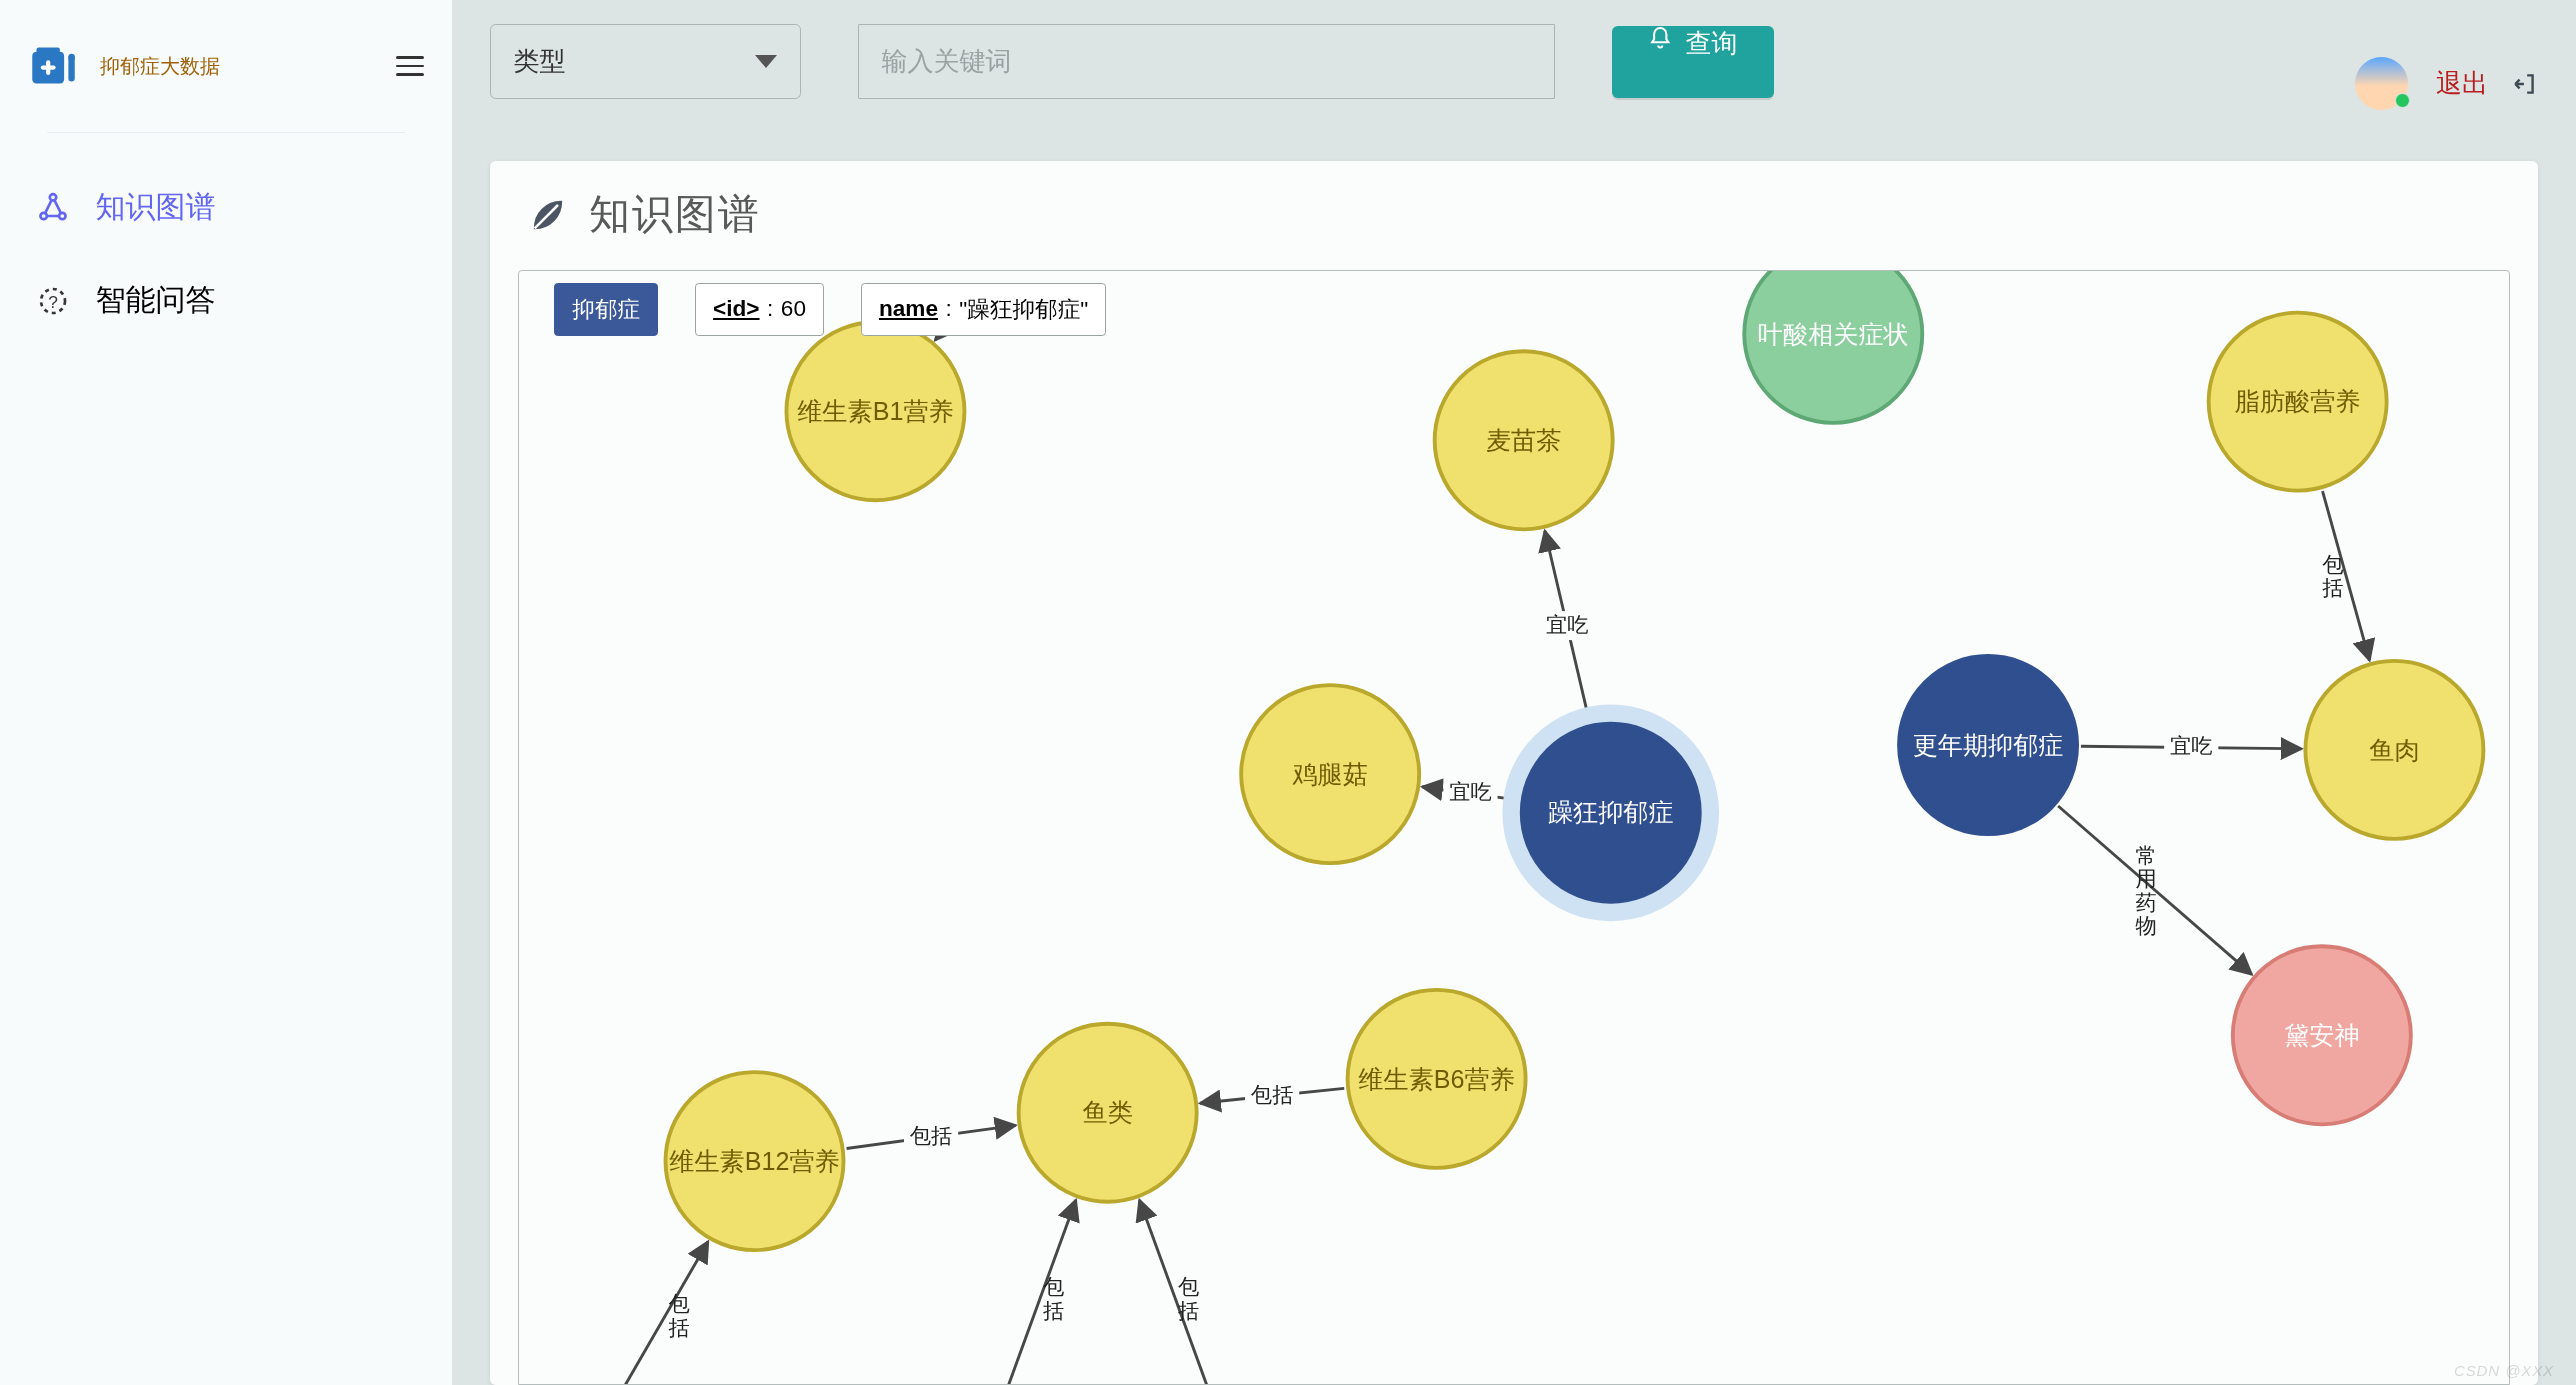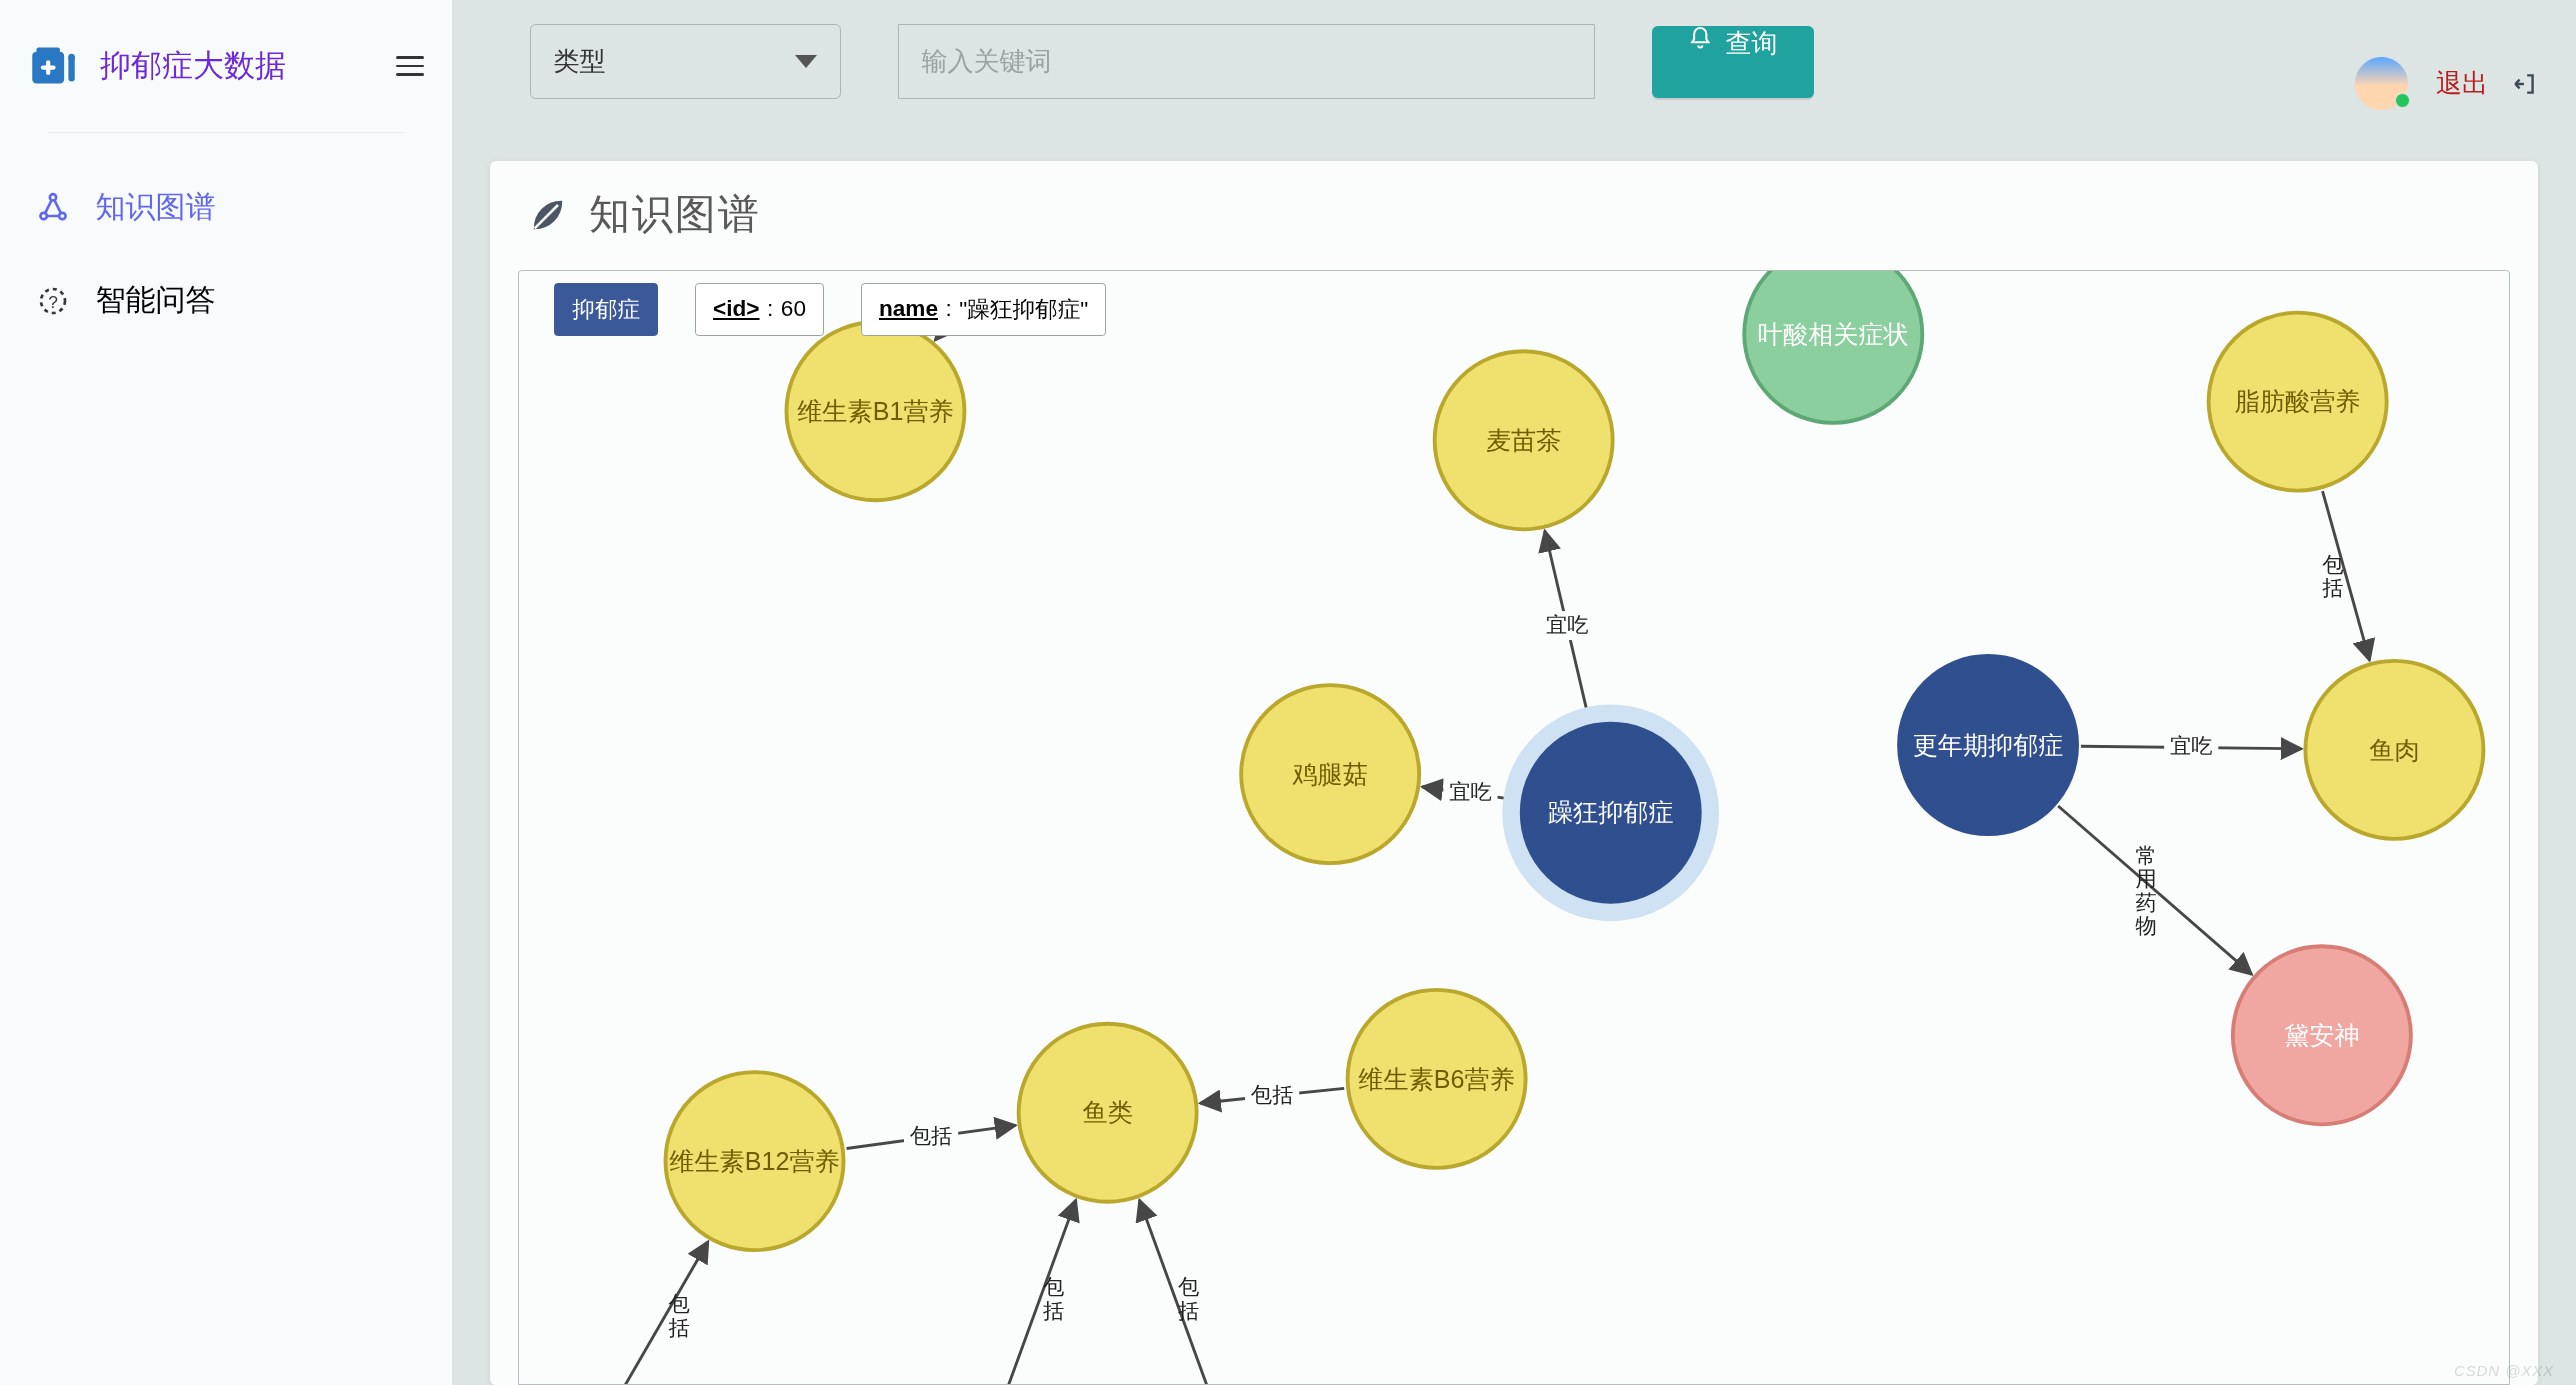--- a/index.html
+++ b/index.html
@@ -5,34 +5,34 @@
   * { box-sizing: border-box; margin: 0; padding: 0; font-family: "PingFang SC", "Microsoft YaHei", Arial, sans-serif; }
   html, body { width: 100%; height: 100%; }
   body { background: #dce4e4; overflow: hidden; }
 
   .app { display: flex; width: 100%; height: 100vh; }
 
   
   .sidebar { width: 452px; min-width: 452px; background: #f7fbfc; height: 100%; padding: 0 28px; }
   .brand-row { display: flex; align-items: center; height: 132px; gap: 21px; }
   .brand-row .logo { width: 51px; height: 51px; }
-  .brand-title { font-size: 31px; color: #6d28d9; flex: 1; }
+  .brand-title { font-size: 20px; color: #a16207; flex: 1; }
   .hamburger { display: flex; flex-direction: column; gap: 5.7px; cursor: pointer; }
   .hamburger span { width: 28px; height: 2.8px; background: #333; border-radius: 1.9px; }
   .brand-underline { border-top: 1.9px solid #e6eef0; margin: 0 19px 28px 19px; }
 
   .nav-item { display: flex; align-items: center; gap: 26px; padding: 26px 9.4px; cursor: pointer; font-size: 30px; }
   .nav-item .icon { width: 32px; height: 32px; display:flex; align-items:center; justify-content:center; color:#373737; }
   .nav-item.active { color: #6366f1; }
   .nav-item.active .icon { color: #6366f1; }
 
   
   .main { flex: 1; display: flex; flex-direction: column; padding: 0; position: relative; }
   .topbar { height: 104px; display: flex; align-items: center; padding: 19px 38px 0 38px; gap: 57px; }
-  .select-wrap { width: 311px; height: 75px; border: 1.9px solid #aeb3b3; border-radius: 5.7px; display: flex; align-items: center; padding: 0 22.6px; background: #dce4e4; cursor: pointer; margin-left: 40px; }
+  .select-wrap { width: 311px; height: 75px; border: 1.9px solid #aeb3b3; border-radius: 5.7px; display: flex; align-items: center; padding: 0 22.6px; background: #dce4e4; cursor: pointer; }
   .select-wrap .placeholder { flex: 1; font-size: 26px; color: #333; }
   .chev { width:0; height:0; border-left:11.3px solid transparent; border-right:11.3px solid transparent; border-top:13px solid #555; }
   .input-wrap { width: 697px; height: 75px; border: 1.9px solid #aeb3b3; border-radius: 1px; background: #dce4e4; display:flex; align-items:center; padding:0 22.6px;}
   .input-wrap input { width:100%; border:none; background:transparent; outline:none; font-size:26px; color:#333; }
   .input-wrap input::placeholder { color:#9aa2a2; }
   .query-btn { height: 72px; padding: 0 36px; background: #20a39e; border:none; border-radius: 5.7px; display:flex; gap:13px; color:#fff; font-size: 26px; cursor:pointer; box-shadow: 0 1.9px 0 rgba(0,0,0,.1);}
   .query-btn .bell { width:24.5px; height:24.5px; }
 
   .user-block { position:absolute; right:38px; top:57px; display:flex; align-items:center; gap:28px; }
   .avatar { width:53px; height:53px; border-radius:50%; background: linear-gradient(180deg,#5aa7ff 0%, #ffd6b0 55%, #ffd6b0 100%); position:relative; }

